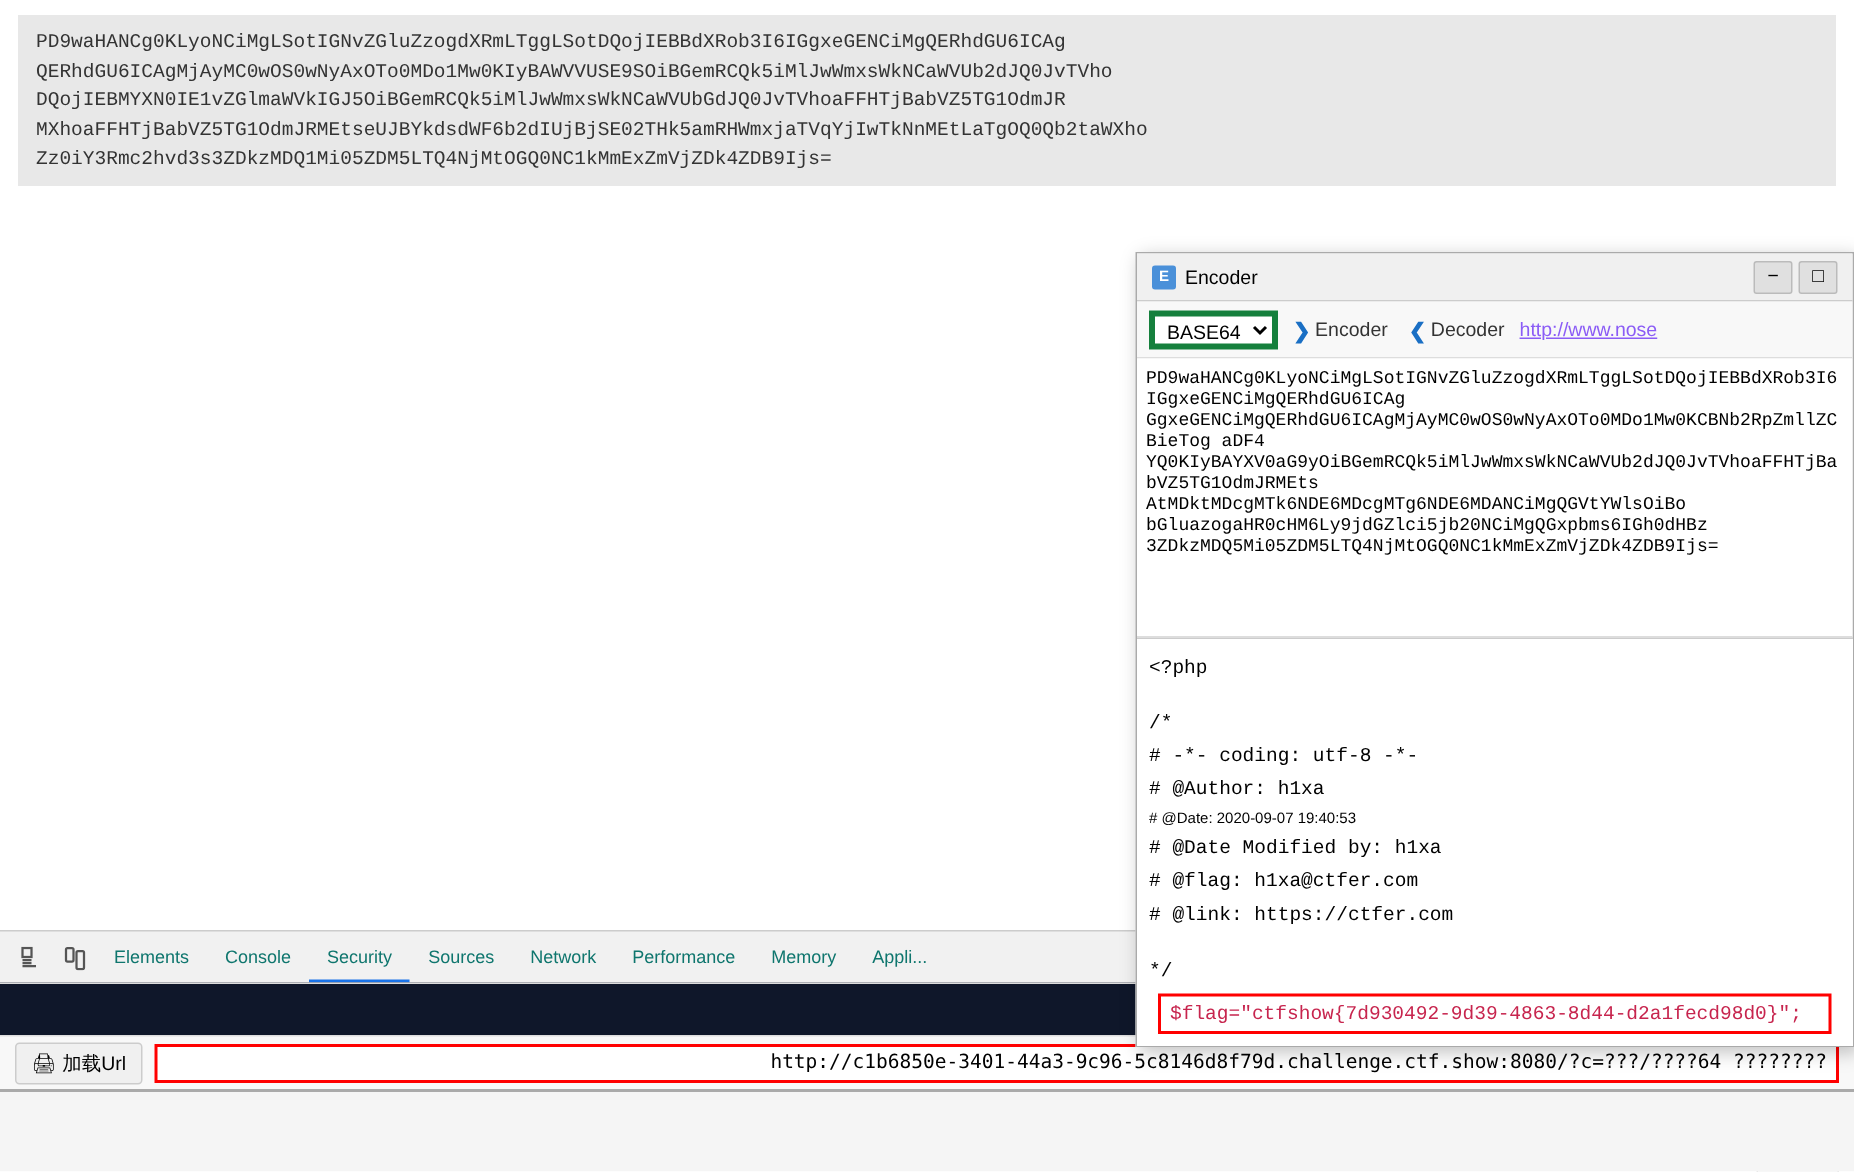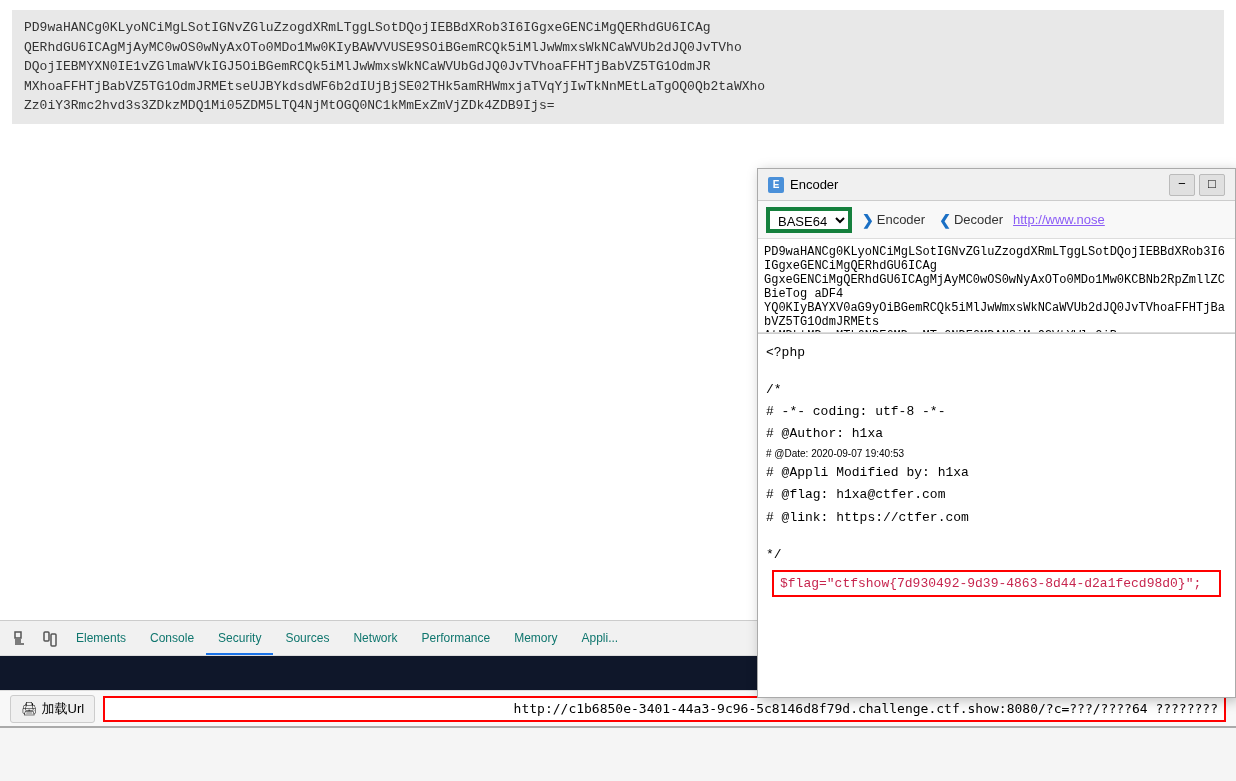--- a/index.html
+++ b/index.html
@@ -264,21 +264,21 @@
       font-family: 'Courier New', monospace;
       padding: 6px;
       resize: none;
       outline: none;
       background: #fff;
       overflow-y: auto;
       color: #000;
     }
 
     .encoder-output-area {
-      height: 364px;
+      height: 272px;
       border: none;
       font-size: 12px;
       font-family: 'Courier New', monospace;
       padding: 6px;
       resize: none;
       outline: none;
       background: #fff;
       overflow-y: auto;
       color: #000;
     }
@@ -357,21 +357,21 @@
 bGluazogaHR0cHM6Ly9jdGZlci5jb20NCiMgQGxpbms6IGh0dHBz
 3ZDkzMDQ5Mi05ZDM5LTQ4NjMtOGQ0NC1kMmExZmVjZDk4ZDB9Ijs=</textarea>
 
   <div class="encoder-output-area" style="border-top: 1px solid #ccc; padding: 8px;">
     <div style="font-size:13px; font-family: 'Courier New', monospace; line-height:1.7;">&lt;?php</div>
     <div style="font-size:13px;">&nbsp;</div>
     <div style="font-size:13px; font-family: 'Courier New', monospace; line-height:1.7;">/*</div>
     <div style="font-size:13px; font-family: 'Courier New', monospace; line-height:1.7;"># -*- coding: utf-8 -*-</div>
     <div style="font-size:13px; font-family: 'Courier New', monospace; line-height:1.7;"># @Author: h1xa</div>
     <div style="font-size:10px; font-family: Liberation Sans, sans-serif; line-height:1.7;"># @Date:   2020-09-07 19:40:53</div>
-    <div style="font-size:13px; font-family: 'Courier New', monospace; line-height:1.7;"># @Appli Modified by:  h1xa</div>
+    <div style="font-size:13px; font-family: 'Courier New', monospace; line-height:1.7;"># @Date Modified by:  h1xa</div>
     <div style="font-size:13px; font-family: 'Courier New', monospace; line-height:1.7;"># @flag: h1xa@ctfer.com</div>
     <div style="font-size:13px; font-family: 'Courier New', monospace; line-height:1.7;"># @link: https://ctfer.com</div>
     <div style="font-size:13px;">&nbsp;</div>
     <div style="font-size:13px; font-family: 'Courier New', monospace; line-height:1.7;">*/</div>
     <div class="flag-box" style="margin-top: 4px;">$flag="ctfshow{7d930492-9d39-4863-8d44-d2a1fecd98d0}";</div>
   </div>
 </div>
 
 <div class="devtools-tabs">
   <div class="devtools-icon-btn" title="Inspect">

